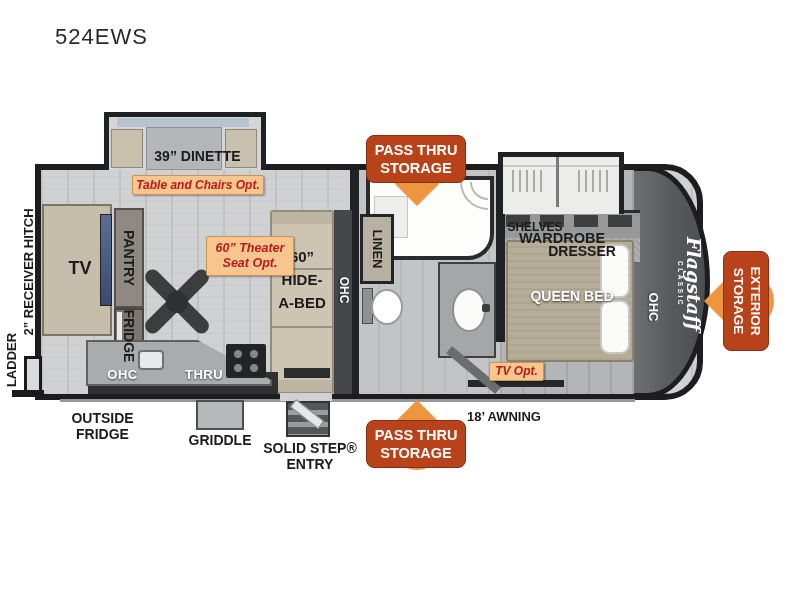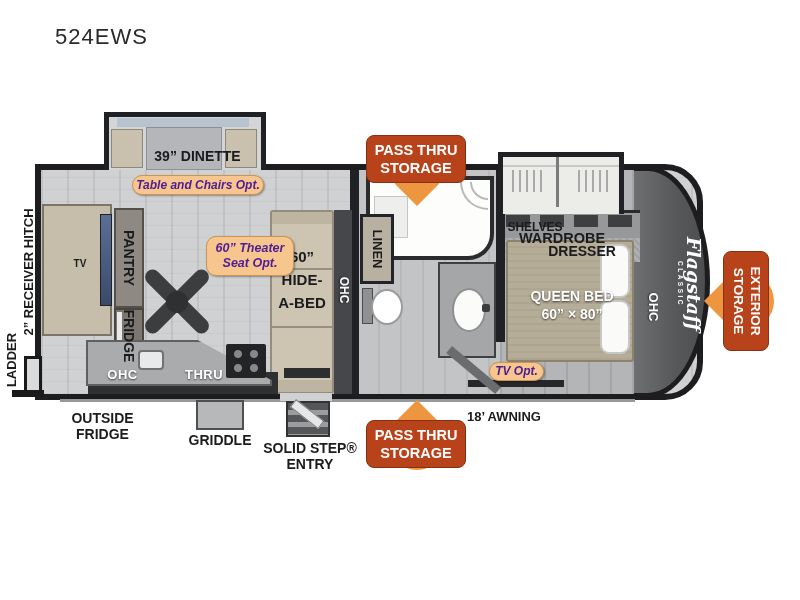--- a/index.html
+++ b/index.html
@@ -105,21 +105,21 @@
   .vert-ccw{transform:translate(-50%,-50%) rotate(-90deg);white-space:nowrap;}
   .l-dinette{left:120px;top:148px;width:155px;font-size:14px;}
   .l-wardrobe{left:505px;top:191px;width:114px;font-size:14.5px;margin-top:39px;}
   .l-shelves{left:495px;top:221px;width:80px;font-size:12px;}
   .l-dresser{left:540px;top:243px;width:84px;font-size:14px;}
   .l-queen1{left:512px;top:288px;width:120px;font-size:14px;text-align:center;}
   .l-queen2{left:512px;top:306px;width:120px;font-size:14px;}
   .l-hab1{left:267px;top:248px;width:70px;font-size:15px;}
   .l-hab2{left:267px;top:271px;width:70px;font-size:15px;}
   .l-hab3{left:267px;top:294px;width:70px;font-size:15px;}
-  .l-tv{left:58px;top:258px;width:44px;font-size:10px;}
+  .l-tv{left:58px;top:258px;width:44px;font-size:18px;}
   .l-ohc-k{left:100px;top:368px;width:45px;font-size:13px;letter-spacing:.5px;}
   .l-micro{left:173px;top:368px;width:62px;font-size:13px;letter-spacing:.5px;}
   .l-awning{left:448px;top:410px;width:112px;font-size:13px;}
   .l-outfridge{left:55px;top:410px;width:95px;font-size:14px;}
   .l-griddle{left:180px;top:432px;width:80px;font-size:14px;}
   .l-step{left:250px;top:440px;width:120px;font-size:14px;}
   .v-pantry{left:129px;top:258px;font-size:14px;}
   .v-fridge{left:129px;top:336px;font-size:14px;}
   .v-linen{left:377px;top:249px;font-size:13px;}
   .v-ohc-sofa{left:343px;top:290px;font-size:12px;}
@@ -132,21 +132,21 @@
   
   .pin{width:58px;height:58px;background:#ee9540;}
   .pin-down{left:388px;top:136px;border-radius:50% 50% 50% 0;transform:rotate(-45deg);}
   .pin-up{left:388px;top:412px;border-radius:50% 0 50% 50%;transform:rotate(-45deg);}
   .pin-left{left:716px;top:272px;border-radius:50% 50% 50% 0;transform:rotate(45deg);}
   .obadge{background:#b8431a;border:1px solid #8a3012;border-radius:8px;color:#fff;font-weight:700;
     display:flex;align-items:center;justify-content:center;text-align:center;line-height:1.25;box-sizing:border-box;}
   .b-ptt{left:366px;top:135px;width:100px;height:48px;font-size:14.5px;}
   .b-ptb{left:366px;top:420px;width:100px;height:48px;font-size:14.5px;}
   .b-ext{left:696px;top:278px;width:100px;height:46px;font-size:13.5px;transform:rotate(90deg);}
-  .tbadge{background:#f7c68e;border:1px solid #c99455;border-radius:10px;color:#4c1d95;
+  .tbadge{background:#f7c68e;border:1px solid #c99455;border-radius:2px;color:#b91c1c;
     font-weight:700;font-style:italic;display:flex;align-items:center;justify-content:center;
     text-align:center;line-height:1.2;box-shadow:1px 1px 2px rgba(0,0,0,.35);box-sizing:border-box;}
   .b-table{left:132px;top:175px;width:132px;height:20px;font-size:12px;}
   .b-theater{left:206px;top:236px;width:88px;height:40px;font-size:12.5px;padding:2px;}
   .b-tvopt{left:489px;top:362px;width:55px;height:19px;font-size:12px;}
 </style>
 </head>
 <body>
 
 <div id="stage">
@@ -223,21 +223,20 @@
   <div class="abs ward-shelf"></div>
   <div class="abs ward-rod rod-l"></div>
   <div class="abs ward-rod rod-r"></div>
   <div class="abs ward-div"></div>
 
   <div class="abs lb l-dinette">39” DINETTE</div>
   <div class="abs lb l-wardrobe">WARDROBE</div>
   <div class="abs lb l-shelves">SHELVES</div>
   <div class="abs lb l-dresser">DRESSER</div>
   <div class="abs lb lb-w l-queen1">QUEEN BED</div>
-  <div class="abs lb lb-w l-queen2">60” × 80”</div>
   <div class="abs lb l-hab1">60”</div>
   <div class="abs lb l-hab2">HIDE-</div>
   <div class="abs lb l-hab3">A-BED</div>
   <div class="abs lb l-tv">TV</div>
   <div class="abs lb lb-w l-ohc-k">OHC</div>
   <div class="abs lb lb-w l-micro">THRU</div>
   <div class="abs lb vert v-pantry">PANTRY</div>
   <div class="abs lb vert v-fridge">FRIDGE</div>
   <div class="abs lb vert v-linen">LINEN</div>
   <div class="abs lb lb-w vert v-ohc-sofa">OHC</div>

